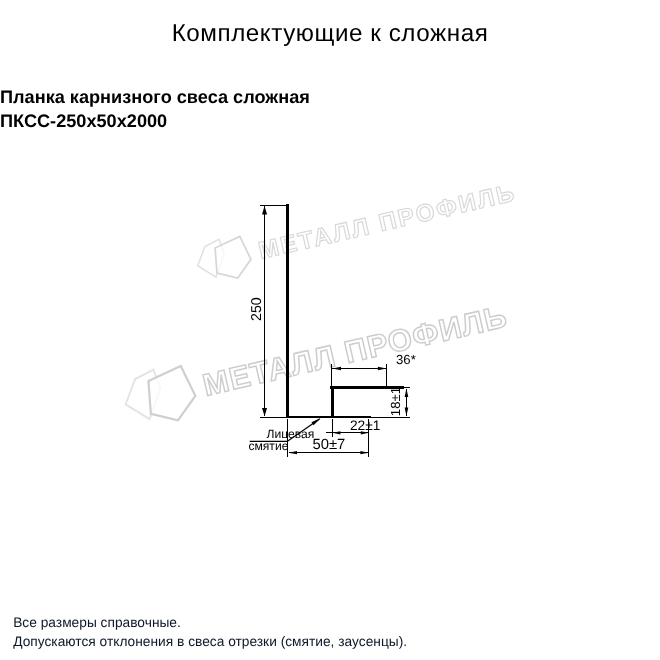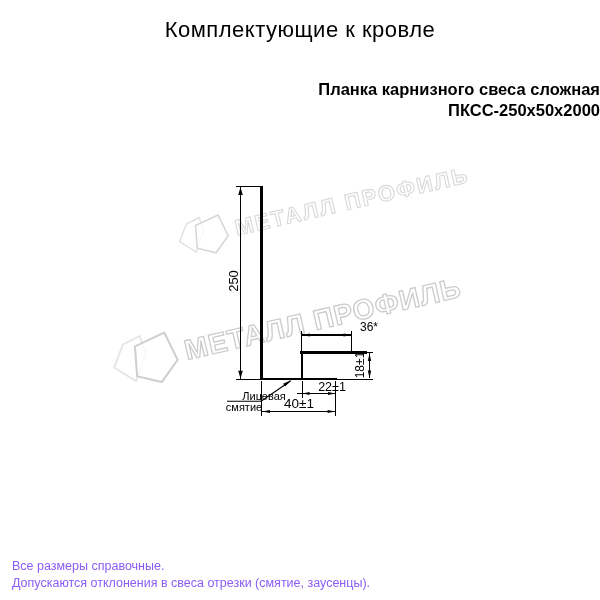--- a/index.html
+++ b/index.html
@@ -12,21 +12,21 @@
   .layer{position:absolute;left:0;top:0;width:600px;height:600px;}
 
   
   .title{
     position:absolute;left:0;top:17px;width:600px;
     text-align:center;font-size:22px;font-weight:400;color:#000;margin:0;
     letter-spacing:.5px;
   }
   .subtitle{
     position:absolute;left:0;top:79px;width:600px;
-    text-align:right;font-size:16.5px;font-weight:700;color:#000;
+    text-align:left;font-size:16.5px;font-weight:700;color:#000;
     line-height:21px;
   }
 
   
   .watermark{
     position:absolute;display:flex;align-items:center;gap:7px;
     transform-origin:left center;white-space:nowrap;pointer-events:none;
   }
   .wm-a{left:178px;top:220px;transform:rotate(-13deg);}
   .wm-b{left:112px;top:340px;transform:rotate(-13deg);}
@@ -47,21 +47,21 @@
   .lbl-36{left:325px;top:327px;font-size:12px;margin-left:44px;}
   .lbl-18{left:360px;top:365px;font-size:12px;}
   .lbl-22{left:316px;top:387px;font-size:12.5px;margin-left:16px;}
   .lbl-50{left:299px;top:404px;font-size:13.5px;}
   .lbl-face1{left:244px;top:396px;font-size:11px;margin-left:20px;}
   .lbl-face2{left:244px;top:407px;font-size:11px;}
 
   
   .notes{
     position:absolute;left:12px;top:558px;width:560px;
-    font-size:12.5px;color:#8b5cf6;line-height:16.5px;
+    font-size:12.5px;color:#0f172a;line-height:16.5px;
   }
 </style>
 </head>
 <body>
 
 <div class="layer">
   <div class="watermark wm-a">
     <svg class="wm-logo" width="52" height="44" viewBox="0 0 60 48">
       <polygon points="2,24 14,6 30,2 32,18 18,40" fill="rgba(255,255,255,.6)" stroke="#e0e0e0" stroke-width="1.6"></polygon>
       <polygon points="24,10 52,4 58,30 40,46 20,36" fill="rgba(255,255,255,.75)" stroke="#d6d6d6" stroke-width="1.8"></polygon>
@@ -70,21 +70,21 @@
   </div>
   <div class="watermark wm-b">
     <svg class="wm-logo" width="68" height="56" viewBox="0 0 60 48">
       <polygon points="2,24 14,6 30,2 32,18 18,40" fill="rgba(255,255,255,.6)" stroke="#e4e4e4" stroke-width="1.6"></polygon>
       <polygon points="24,10 52,4 58,30 40,46 20,36" fill="rgba(255,255,255,.75)" stroke="#cfcfcf" stroke-width="1.8"></polygon>
     </svg>
     <span class="wm-text">МЕТАЛЛ ПРОФИЛЬ</span>
   </div>
 </div>
 
-<h1 class="title">Комплектующие к кровле</h1>
+<h1 class="title">Комплектующие к сложная</h1>
 <div class="subtitle">
   <div>Планка карнизного свеса сложная</div>
   <div>ПКСС-250х50х2000</div>
 </div>
 
 <svg class="layer" width="600" height="600" viewBox="0 0 600 600" shape-rendering="crispEdges">
 
   <g stroke="#000" stroke-width="2.4" stroke-linecap="square">
     <line x1="261.5" y1="187" x2="261.5" y2="379.2"></line>
     <line x1="261" y1="379.2" x2="335.8" y2="379.2"></line>
@@ -126,20 +126,20 @@
     <polygon points="262.3,411.5 270,410 270,413"></polygon>
     <polygon points="335.3,411.5 327.6,410 327.6,413"></polygon>
     <polygon points="291.5,380 285.1,386.6 283.1,383.8"></polygon>
   </g>
 </svg>
 
 <div class="dim-label rot lbl-250">250</div>
 <div class="dim-label lbl-36">36*</div>
 <div class="dim-label rot lbl-18">18±1</div>
 <div class="dim-label lbl-22">22±1</div>
-<div class="dim-label lbl-50">40±1</div>
+<div class="dim-label lbl-50">50±7</div>
 <div class="dim-label lbl-face1">Лицевая</div>
 <div class="dim-label lbl-face2">смятие</div>
 
 <div class="notes">
   <div>Все размеры справочные.</div>
   <div>Допускаются отклонения в свеса отрезки (смятие, заусенцы).</div>
 </div>
 
 </body></html>

